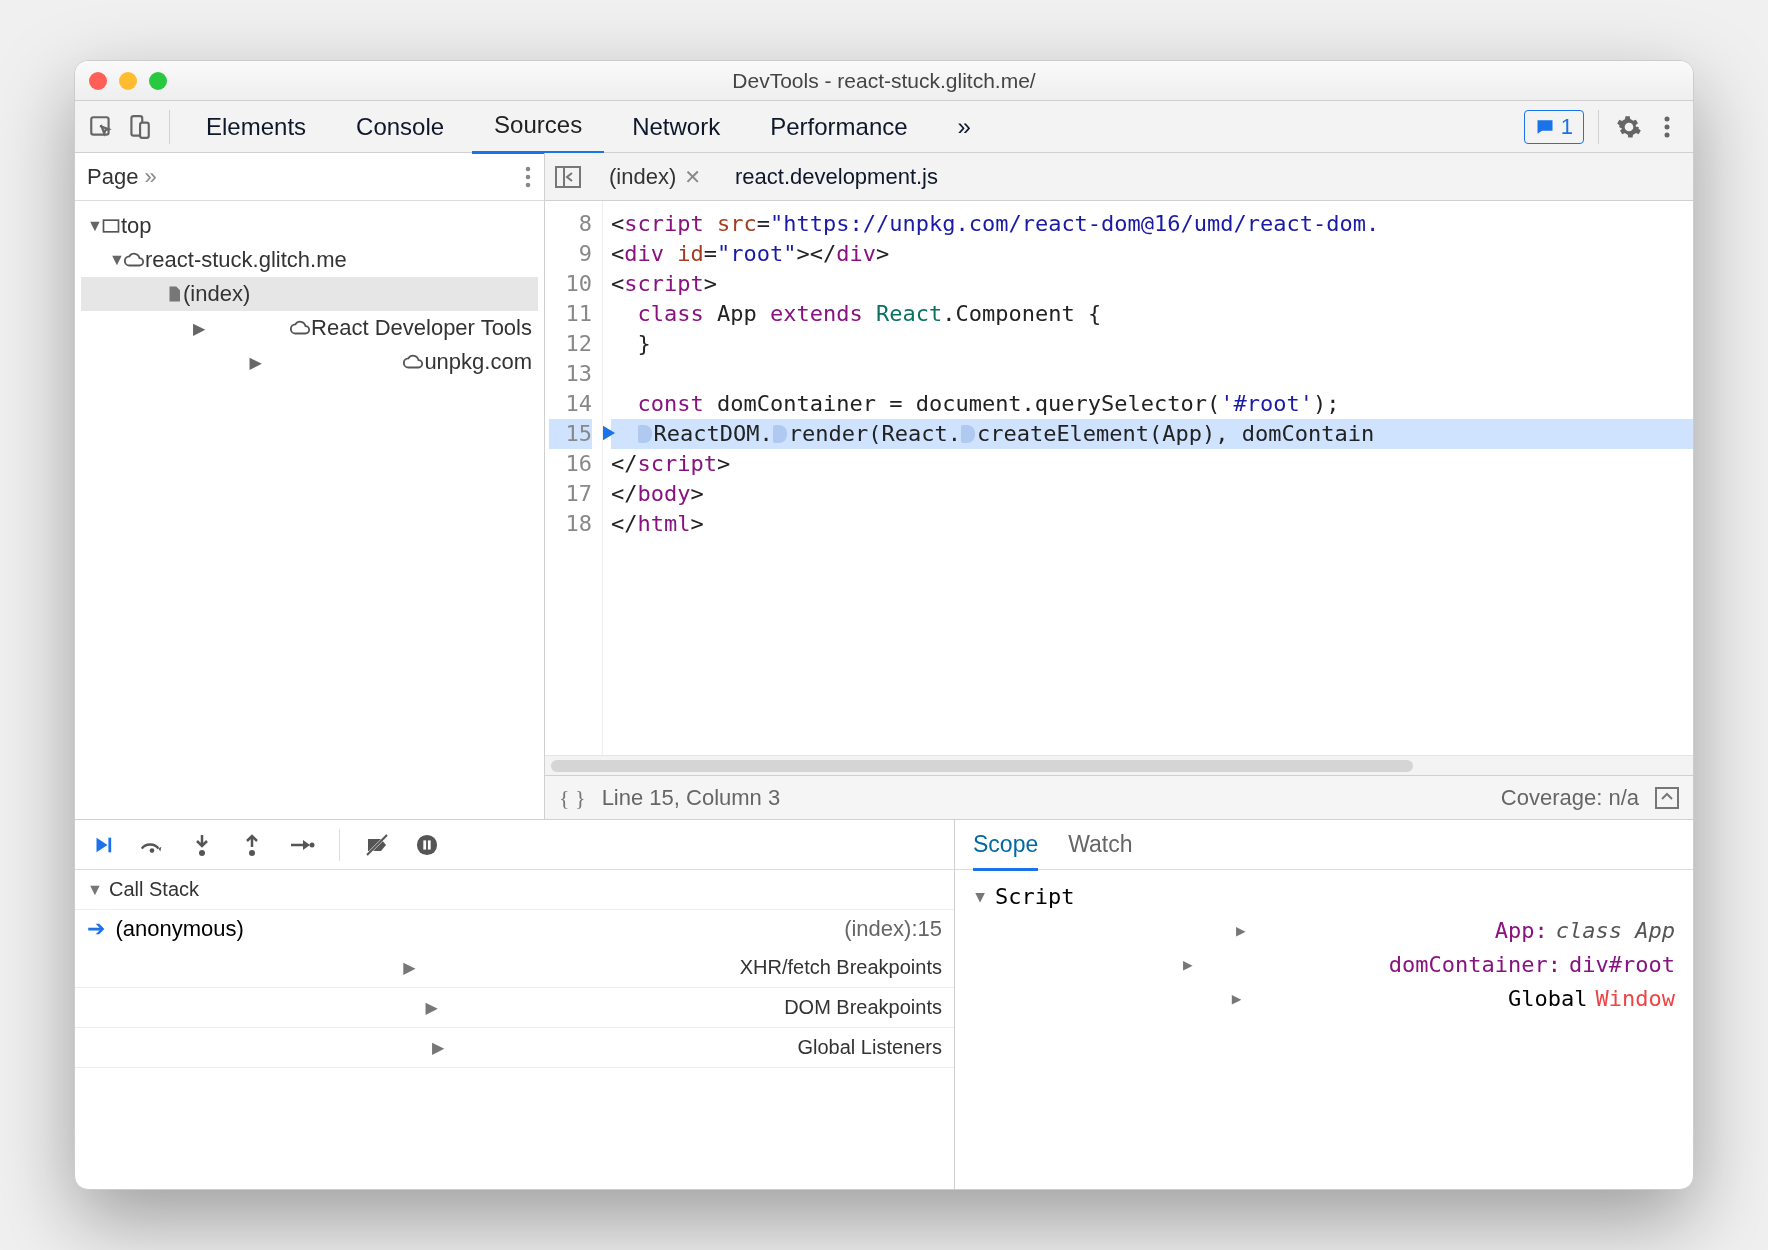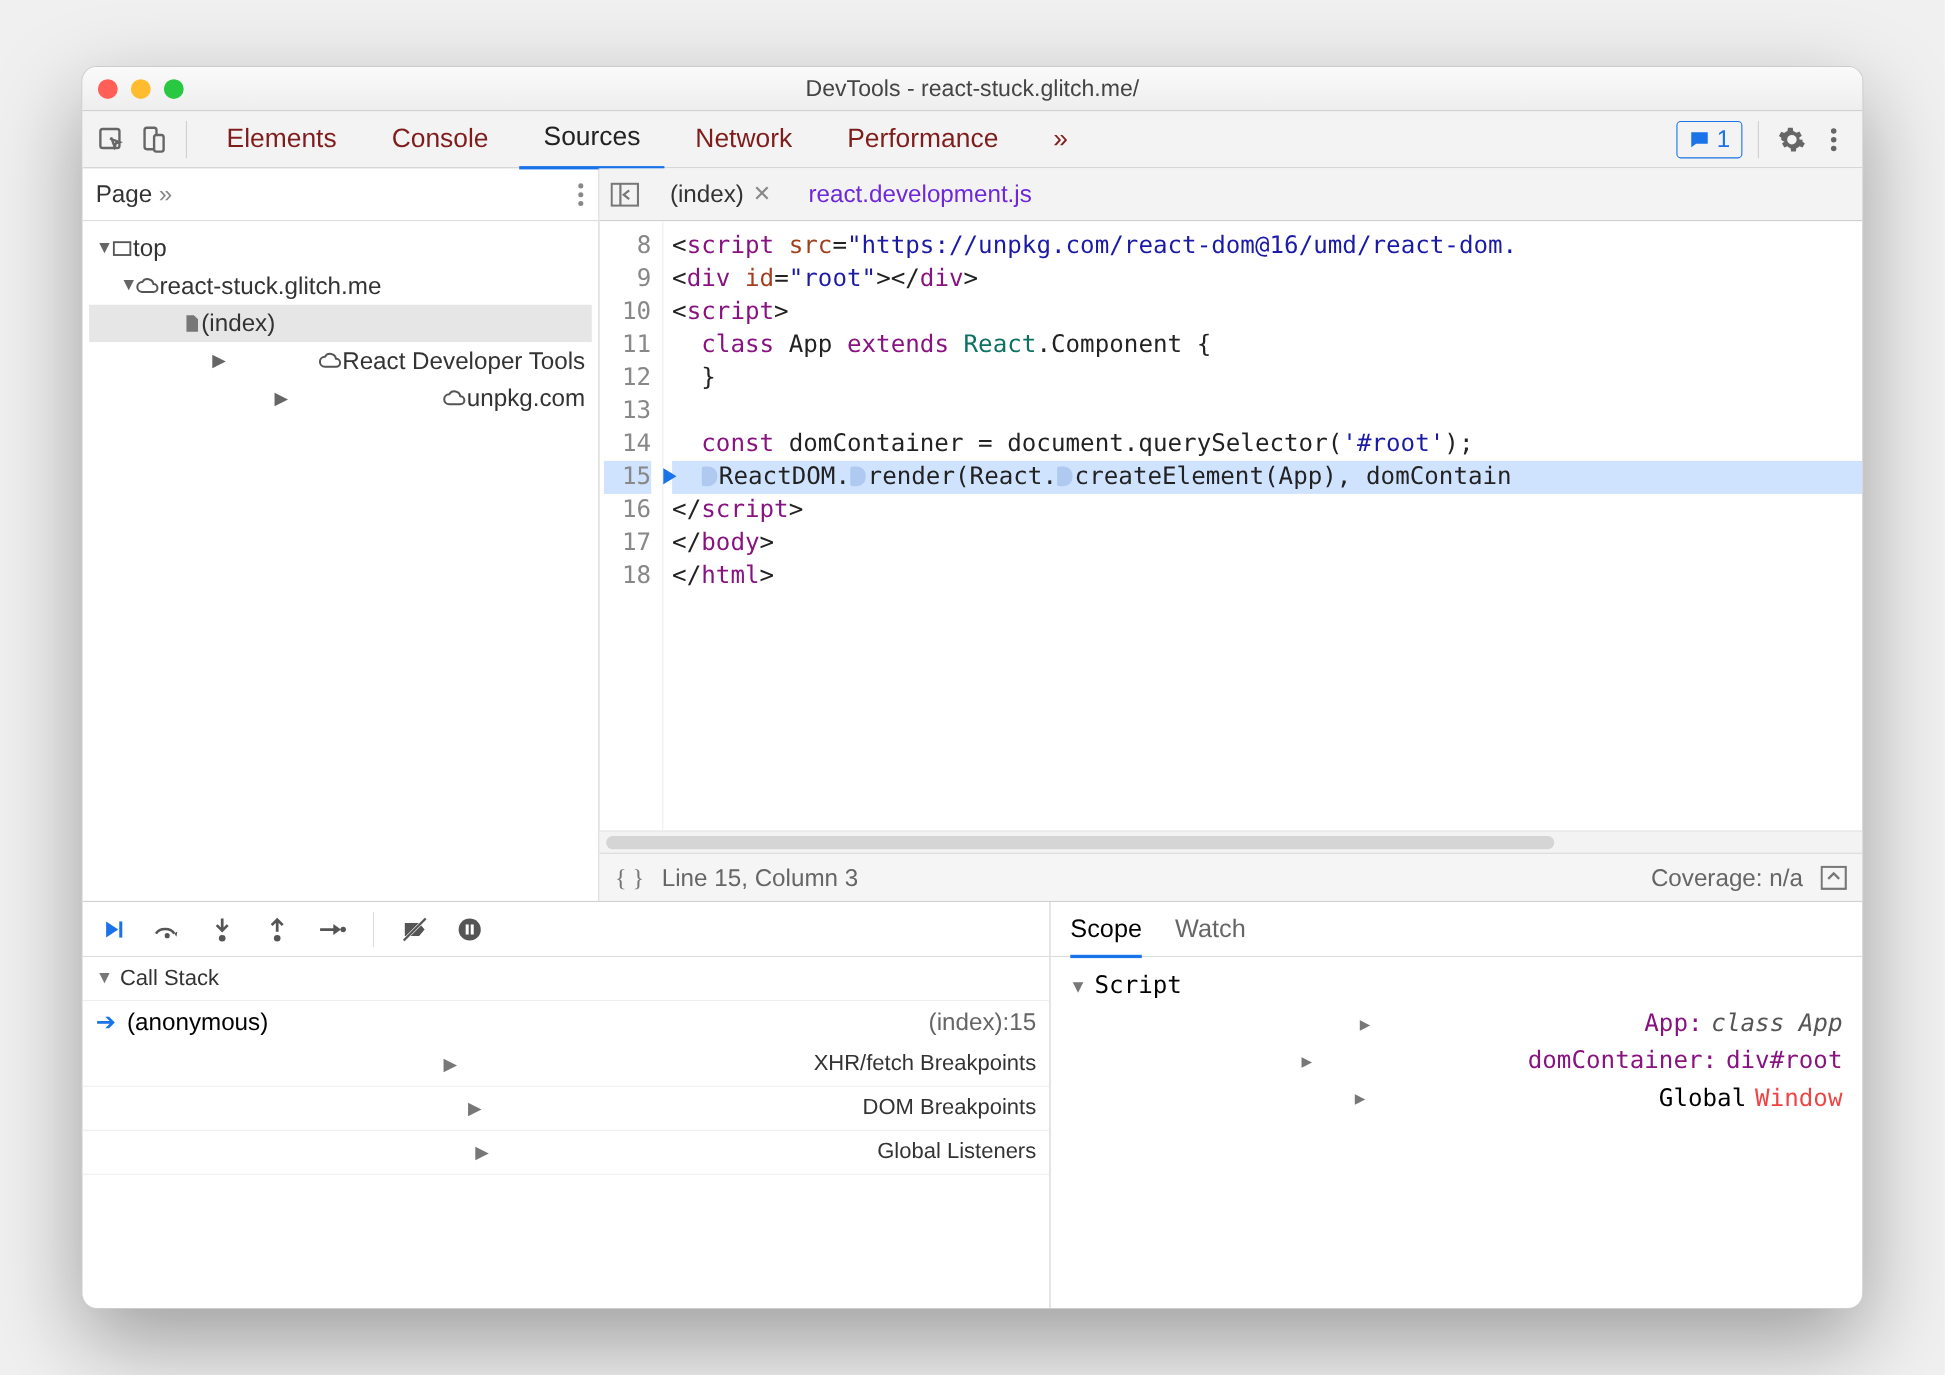--- a/index.html
+++ b/index.html
@@ -55,21 +55,21 @@
   padding: 0 10px;
   gap: 6px;
   flex-shrink:0;
 }
 .tabs-row .icon-btn {
   width: 32px; height: 32px;
   display:flex;align-items:center;justify-content:center;
   color:#555;
 }
 .tabs-row .divider { width:1px;height:34px;background:#d0d0d0;margin:0 8px; }
-.tab { font-size:24px; color:#7f1d1d; padding:12px 22px; }
+.tab { font-size:24px; color:#0f172a; padding:12px 22px; }
 .tab.active { color:#222; border-bottom:3px solid #1a73e8; font-weight:500;}
 .tabs-row .spacer{flex:1;}
 .badge-btn {
   border:1px solid #1a73e8; color:#1a73e8;
   border-radius:4px; padding:3px 10px; font-size:22px;
   display:flex;align-items:center;gap:6px;
 }
 
 
 .content { flex:1; display:flex; min-height:0; }
@@ -183,21 +183,21 @@
 .stack-row{
   display:flex;align-items:center;padding:6px 12px;font-size:22px;gap:10px;
 }
 .stack-row .loc{margin-left:auto;color:#666;}
 .stack-row .cur{color:#1a73e8;}
 .bright{flex:1;display:flex;flex-direction:column;}
 .scope-tabs{
   height:50px;display:flex;align-items:center;padding:0 18px;gap:30px;
   border-bottom:1px solid #ddd;font-size:23px;color:#666;
 }
-.scope-tabs .active{color:#000000;border-bottom:3px solid #1a73e8;padding-bottom:10px;margin-bottom:-12px;}
+.scope-tabs .active{color:#0369a1;border-bottom:3px solid #1a73e8;padding-bottom:10px;margin-bottom:-12px;}
 .scope-body{padding:10px 18px;font-family:Menlo,Consolas,monospace;font-size:22px;line-height:34px;}
 .scope-body .k{color:#881280;font-weight:500;}
 .scope-body .v{color:#555;font-style:italic;}
 .scope-body .row{display:flex;align-items:center;gap:8px;}
 .scope-body .row .win{margin-left:auto;color:#ef4444;}
 
 svg{display:block;}
 </style>
 </head>
 <body>
@@ -314,21 +314,21 @@
           <svg width="26" height="22" viewBox="0 0 26 22" fill="none" stroke="#777" stroke-width="2">
               <rect x="1" y="1" width="24" height="20"></rect>
               <line x1="9" y1="1" x2="9" y2="21"></line>
               <path d="M17 7l-5 4 5 4"></path>
             </svg>
         </span>
         <div class="ftab">
           <span>(index)</span>
           <span class="x">✕</span>
         </div>
-        <div class="ftab" style="color:#6d28d9">
+        <div class="ftab" style="color:#0f172a">
           <span>react.development.js</span>
         </div>
       </div>
 
       <div class="code-area">
         <div class="gutter" id="gutter">
             <div class="gut-line">8</div>
             <div class="gut-line">9</div>
             <div class="gut-line">10</div>
             <div class="gut-line">11</div>

